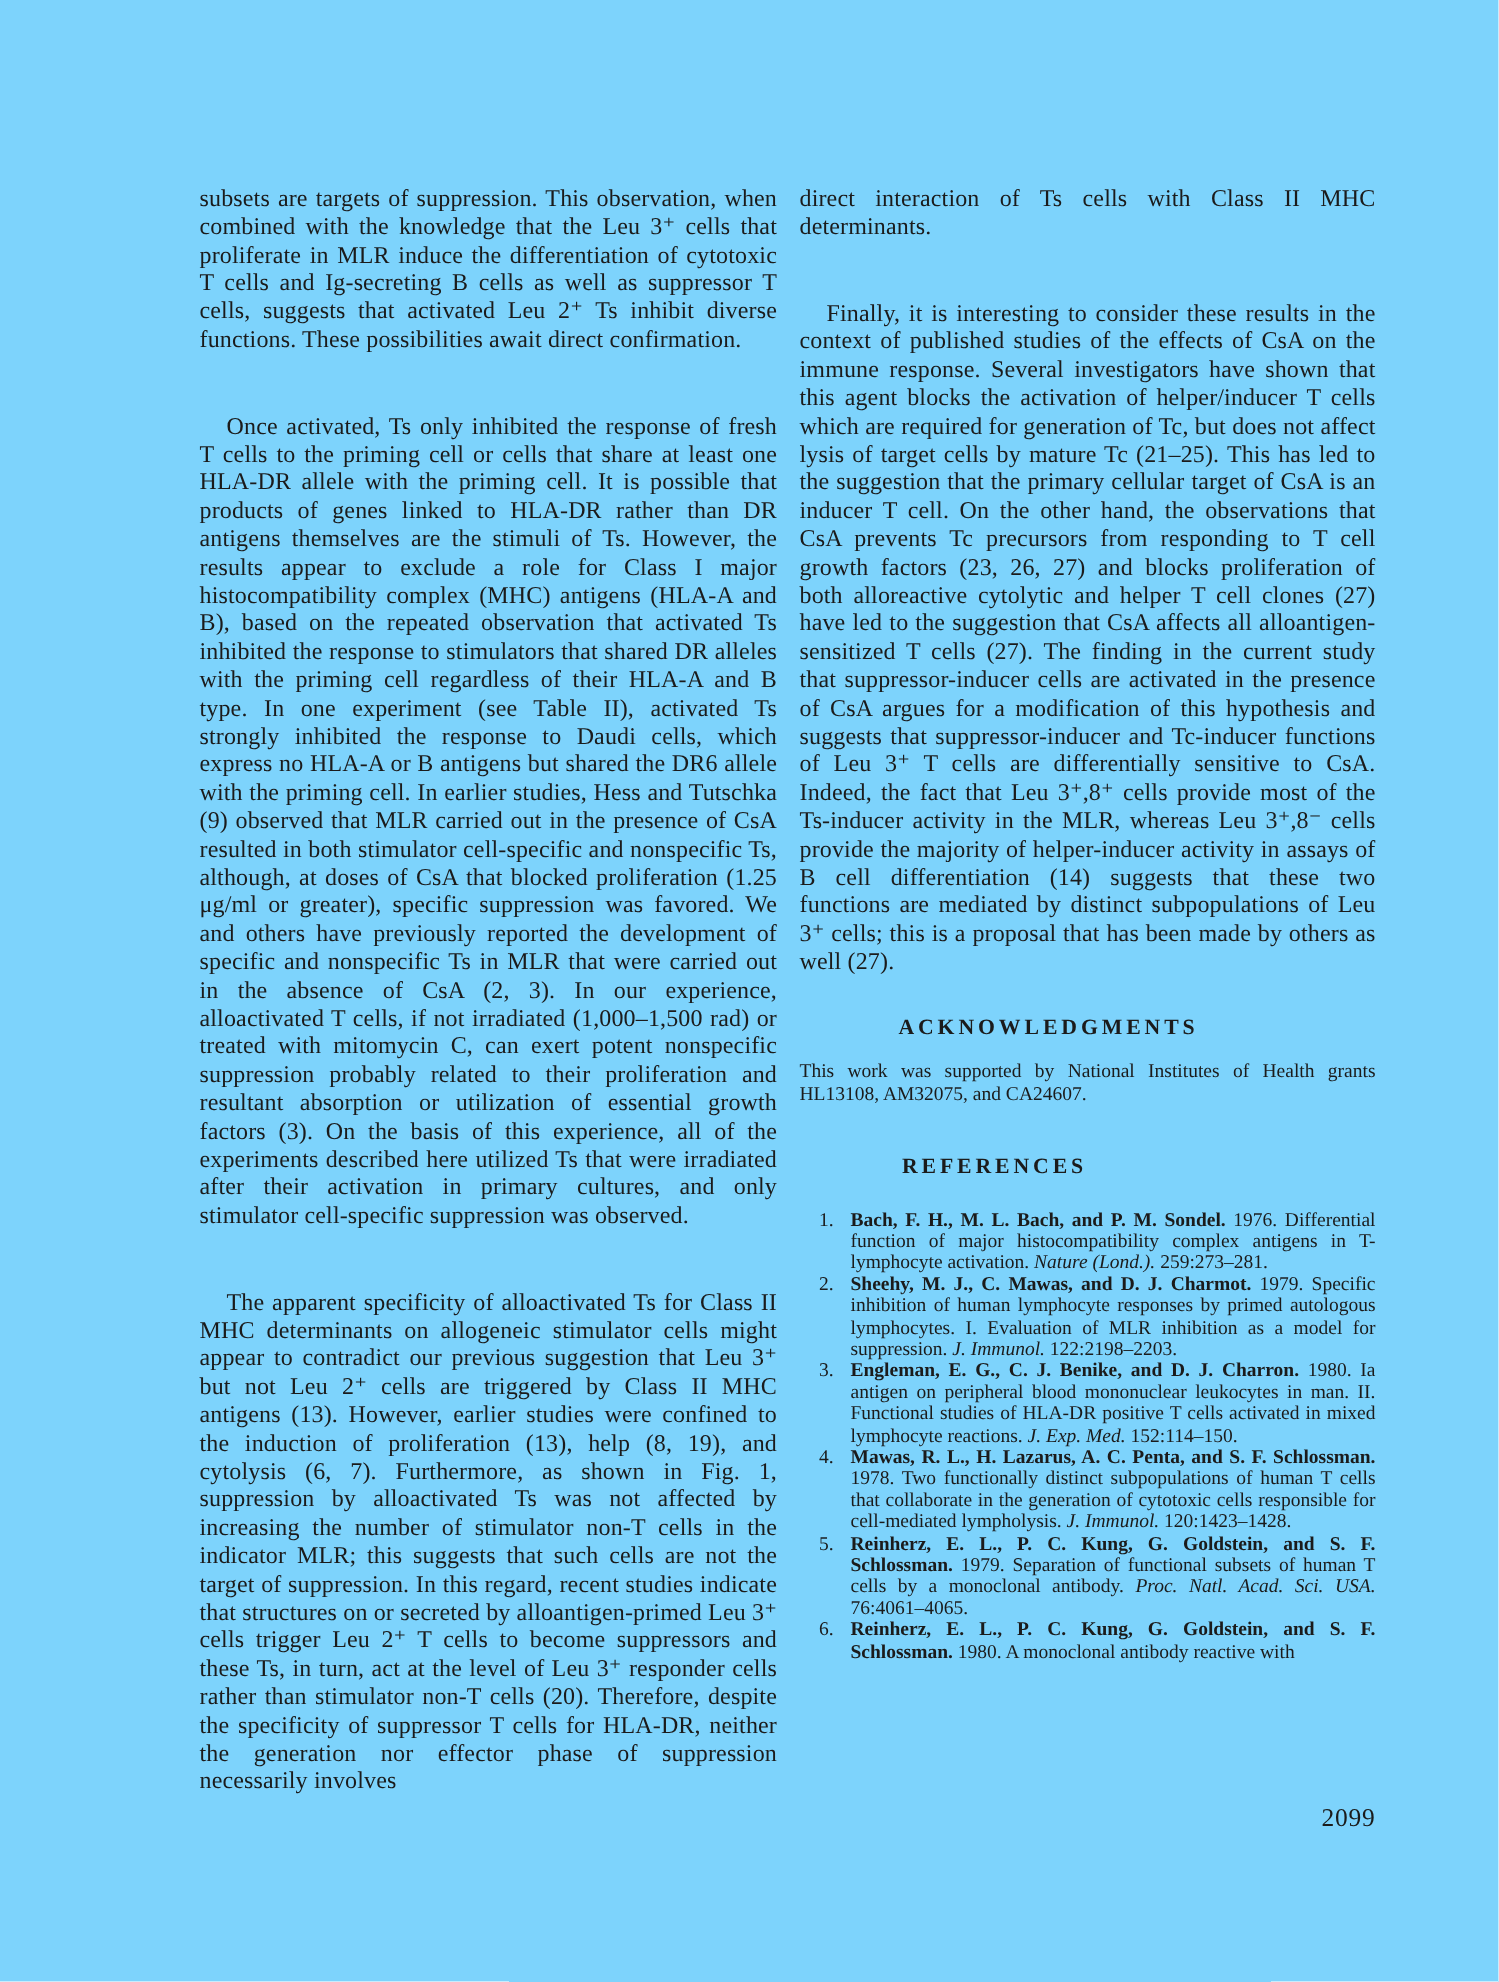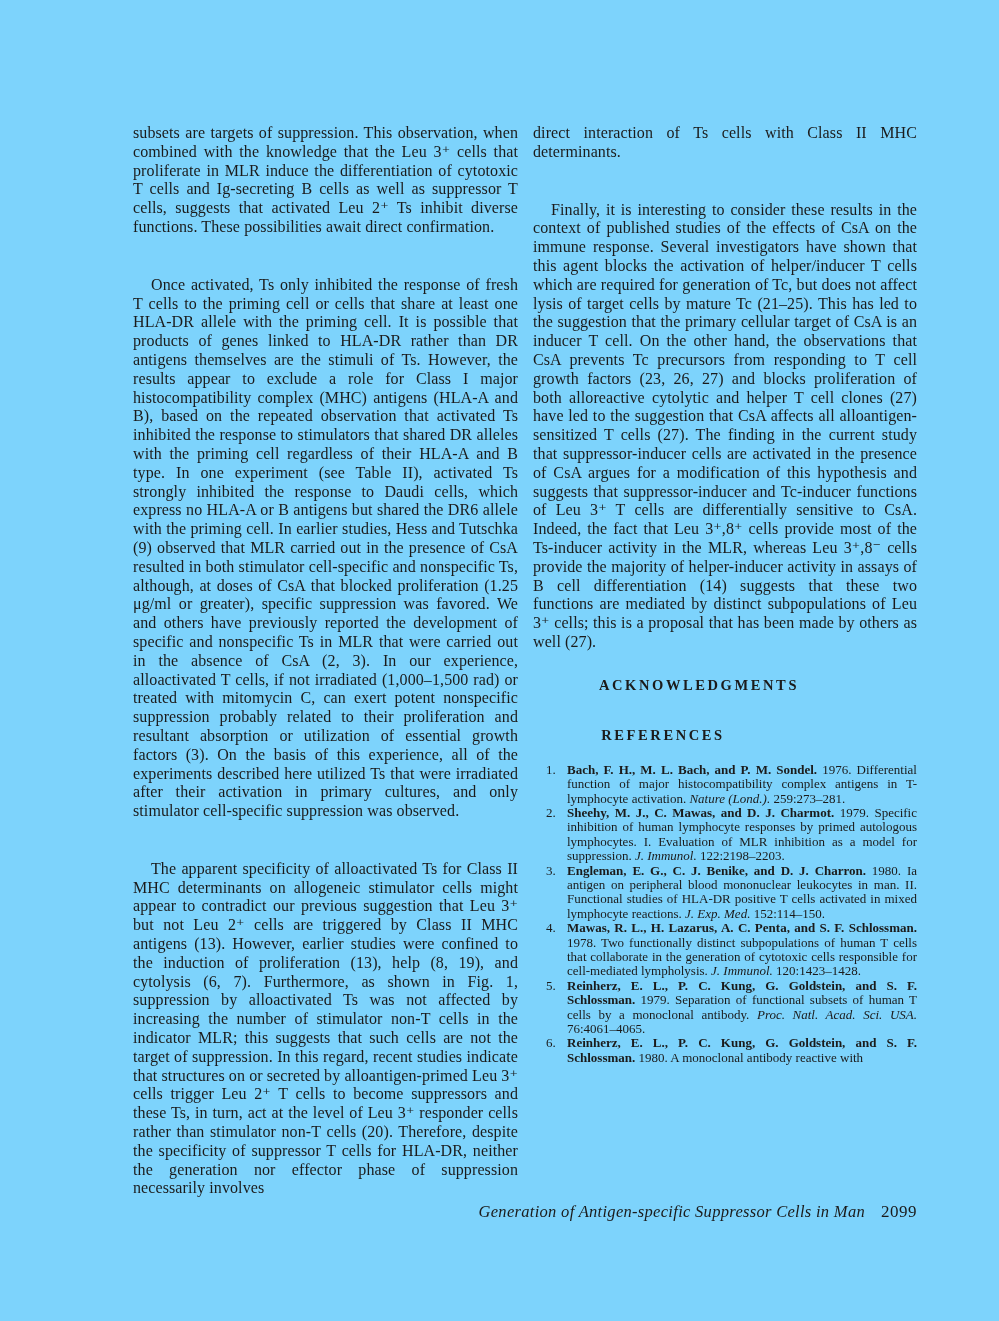--- a/index.html
+++ b/index.html
@@ -113,20 +113,21 @@
       <p class="body">subsets are targets of suppression. This observation, when combined with the knowledge that the Leu 3⁺ cells that proliferate in MLR induce the differentiation of cytotoxic T cells and Ig-secreting B cells as well as suppressor T cells, suggests that activated Leu 2⁺ Ts inhibit diverse functions. These possibilities await direct confirmation.</p>
       <p class="body indent">Once activated, Ts only inhibited the response of fresh T cells to the priming cell or cells that share at least one HLA-DR allele with the priming cell. It is possible that products of genes linked to HLA-DR rather than DR antigens themselves are the stimuli of Ts. However, the results appear to exclude a role for Class I major histocompatibility complex (MHC) antigens (HLA-A and B), based on the repeated observation that activated Ts inhibited the response to stimulators that shared DR alleles with the priming cell regardless of their HLA-A and B type. In one experiment (see Table II), activated Ts strongly inhibited the response to Daudi cells, which express no HLA-A or B antigens but shared the DR6 allele with the priming cell. In earlier studies, Hess and Tutschka (9) observed that MLR carried out in the presence of CsA resulted in both stimulator cell-specific and nonspecific Ts, although, at doses of CsA that blocked proliferation (1.25 μg/ml or greater), specific suppression was favored. We and others have previously reported the development of specific and nonspecific Ts in MLR that were carried out in the absence of CsA (2, 3). In our experience, alloactivated T cells, if not irradiated (1,000–1,500 rad) or treated with mitomycin C, can exert potent nonspecific suppression probably related to their proliferation and resultant absorption or utilization of essential growth factors (3). On the basis of this experience, all of the experiments described here utilized Ts that were irradiated after their activation in primary cultures, and only stimulator cell-specific suppression was observed.</p>
       <p class="body indent">The apparent specificity of alloactivated Ts for Class II MHC determinants on allogeneic stimulator cells might appear to contradict our previous suggestion that Leu 3⁺ but not Leu 2⁺ cells are triggered by Class II MHC antigens (13). However, earlier studies were confined to the induction of proliferation (13), help (8, 19), and cytolysis (6, 7). Furthermore, as shown in Fig. 1, suppression by alloactivated Ts was not affected by increasing the number of stimulator non-T cells in the indicator MLR; this suggests that such cells are not the target of suppression. In this regard, recent studies indicate that structures on or secreted by alloantigen-primed Leu 3⁺ cells trigger Leu 2⁺ T cells to become suppressors and these Ts, in turn, act at the level of Leu 3⁺ responder cells rather than stimulator non-T cells (20). Therefore, despite the specificity of suppressor T cells for HLA-DR, neither the generation nor effector phase of suppression necessarily involves</p>
     </div>
 
     <div class="col-right">
       <p class="body">direct interaction of Ts cells with Class II MHC determinants.</p>
       <p class="body indent">Finally, it is interesting to consider these results in the context of published studies of the effects of CsA on the immune response. Several investigators have shown that this agent blocks the activation of helper/inducer T cells which are required for generation of Tc, but does not affect lysis of target cells by mature Tc (21–25). This has led to the suggestion that the primary cellular target of CsA is an inducer T cell. On the other hand, the observations that CsA prevents Tc precursors from responding to T cell growth factors (23, 26, 27) and blocks proliferation of both alloreactive cytolytic and helper T cell clones (27) have led to the suggestion that CsA affects all alloantigen-sensitized T cells (27). The finding in the current study that suppressor-inducer cells are activated in the presence of CsA argues for a modification of this hypothesis and suggests that suppressor-inducer and Tc-inducer functions of Leu 3⁺ T cells are differentially sensitive to CsA. Indeed, the fact that Leu 3⁺,8⁺ cells provide most of the Ts-inducer activity in the MLR, whereas Leu 3⁺,8⁻ cells provide the majority of helper-inducer activity in assays of B cell differentiation (14) suggests that these two functions are mediated by distinct subpopulations of Leu 3⁺ cells; this is a proposal that has been made by others as well (27).</p>
 
       <h2 class="heading ack-heading">ACKNOWLEDGMENTS</h2>
+      <p class="ack-text">This work was supported by National Institutes of Health grants HL13108, AM32075, and CA24607.</p>
 
       <h2 class="heading ref-heading">REFERENCES</h2>
 
       <ol class="refs">
         <li class="ref">
           <span class="ref-num">1.</span>
           <span class="ref-text"><span class="b">Bach, F. H., M. L. Bach, and P. M. Sondel.</span><span> 1976. Differential function of major histocompatibility complex antigens in T-lymphocyte activation. </span><span class="it">Nature (Lond.).</span><span> 259:273–281.</span></span>
         </li>
         <li class="ref">
           <span class="ref-num">2.</span>
@@ -147,17 +148,16 @@
         <li class="ref">
           <span class="ref-num">6.</span>
           <span class="ref-text"><span class="b">Reinherz, E. L., P. C. Kung, G. Goldstein, and S. F. Schlossman.</span><span> 1980. A monoclonal antibody reactive with</span></span>
         </li>
       </ol>
     </div>
 
   </div>
 
   <div class="footer">
-    <span class="running-title">Generation of Antigen-specific Suppressor Cells in Man</span>
     <span class="page-number">2099</span>
   </div>
 
 </div>
 
 </body></html>

